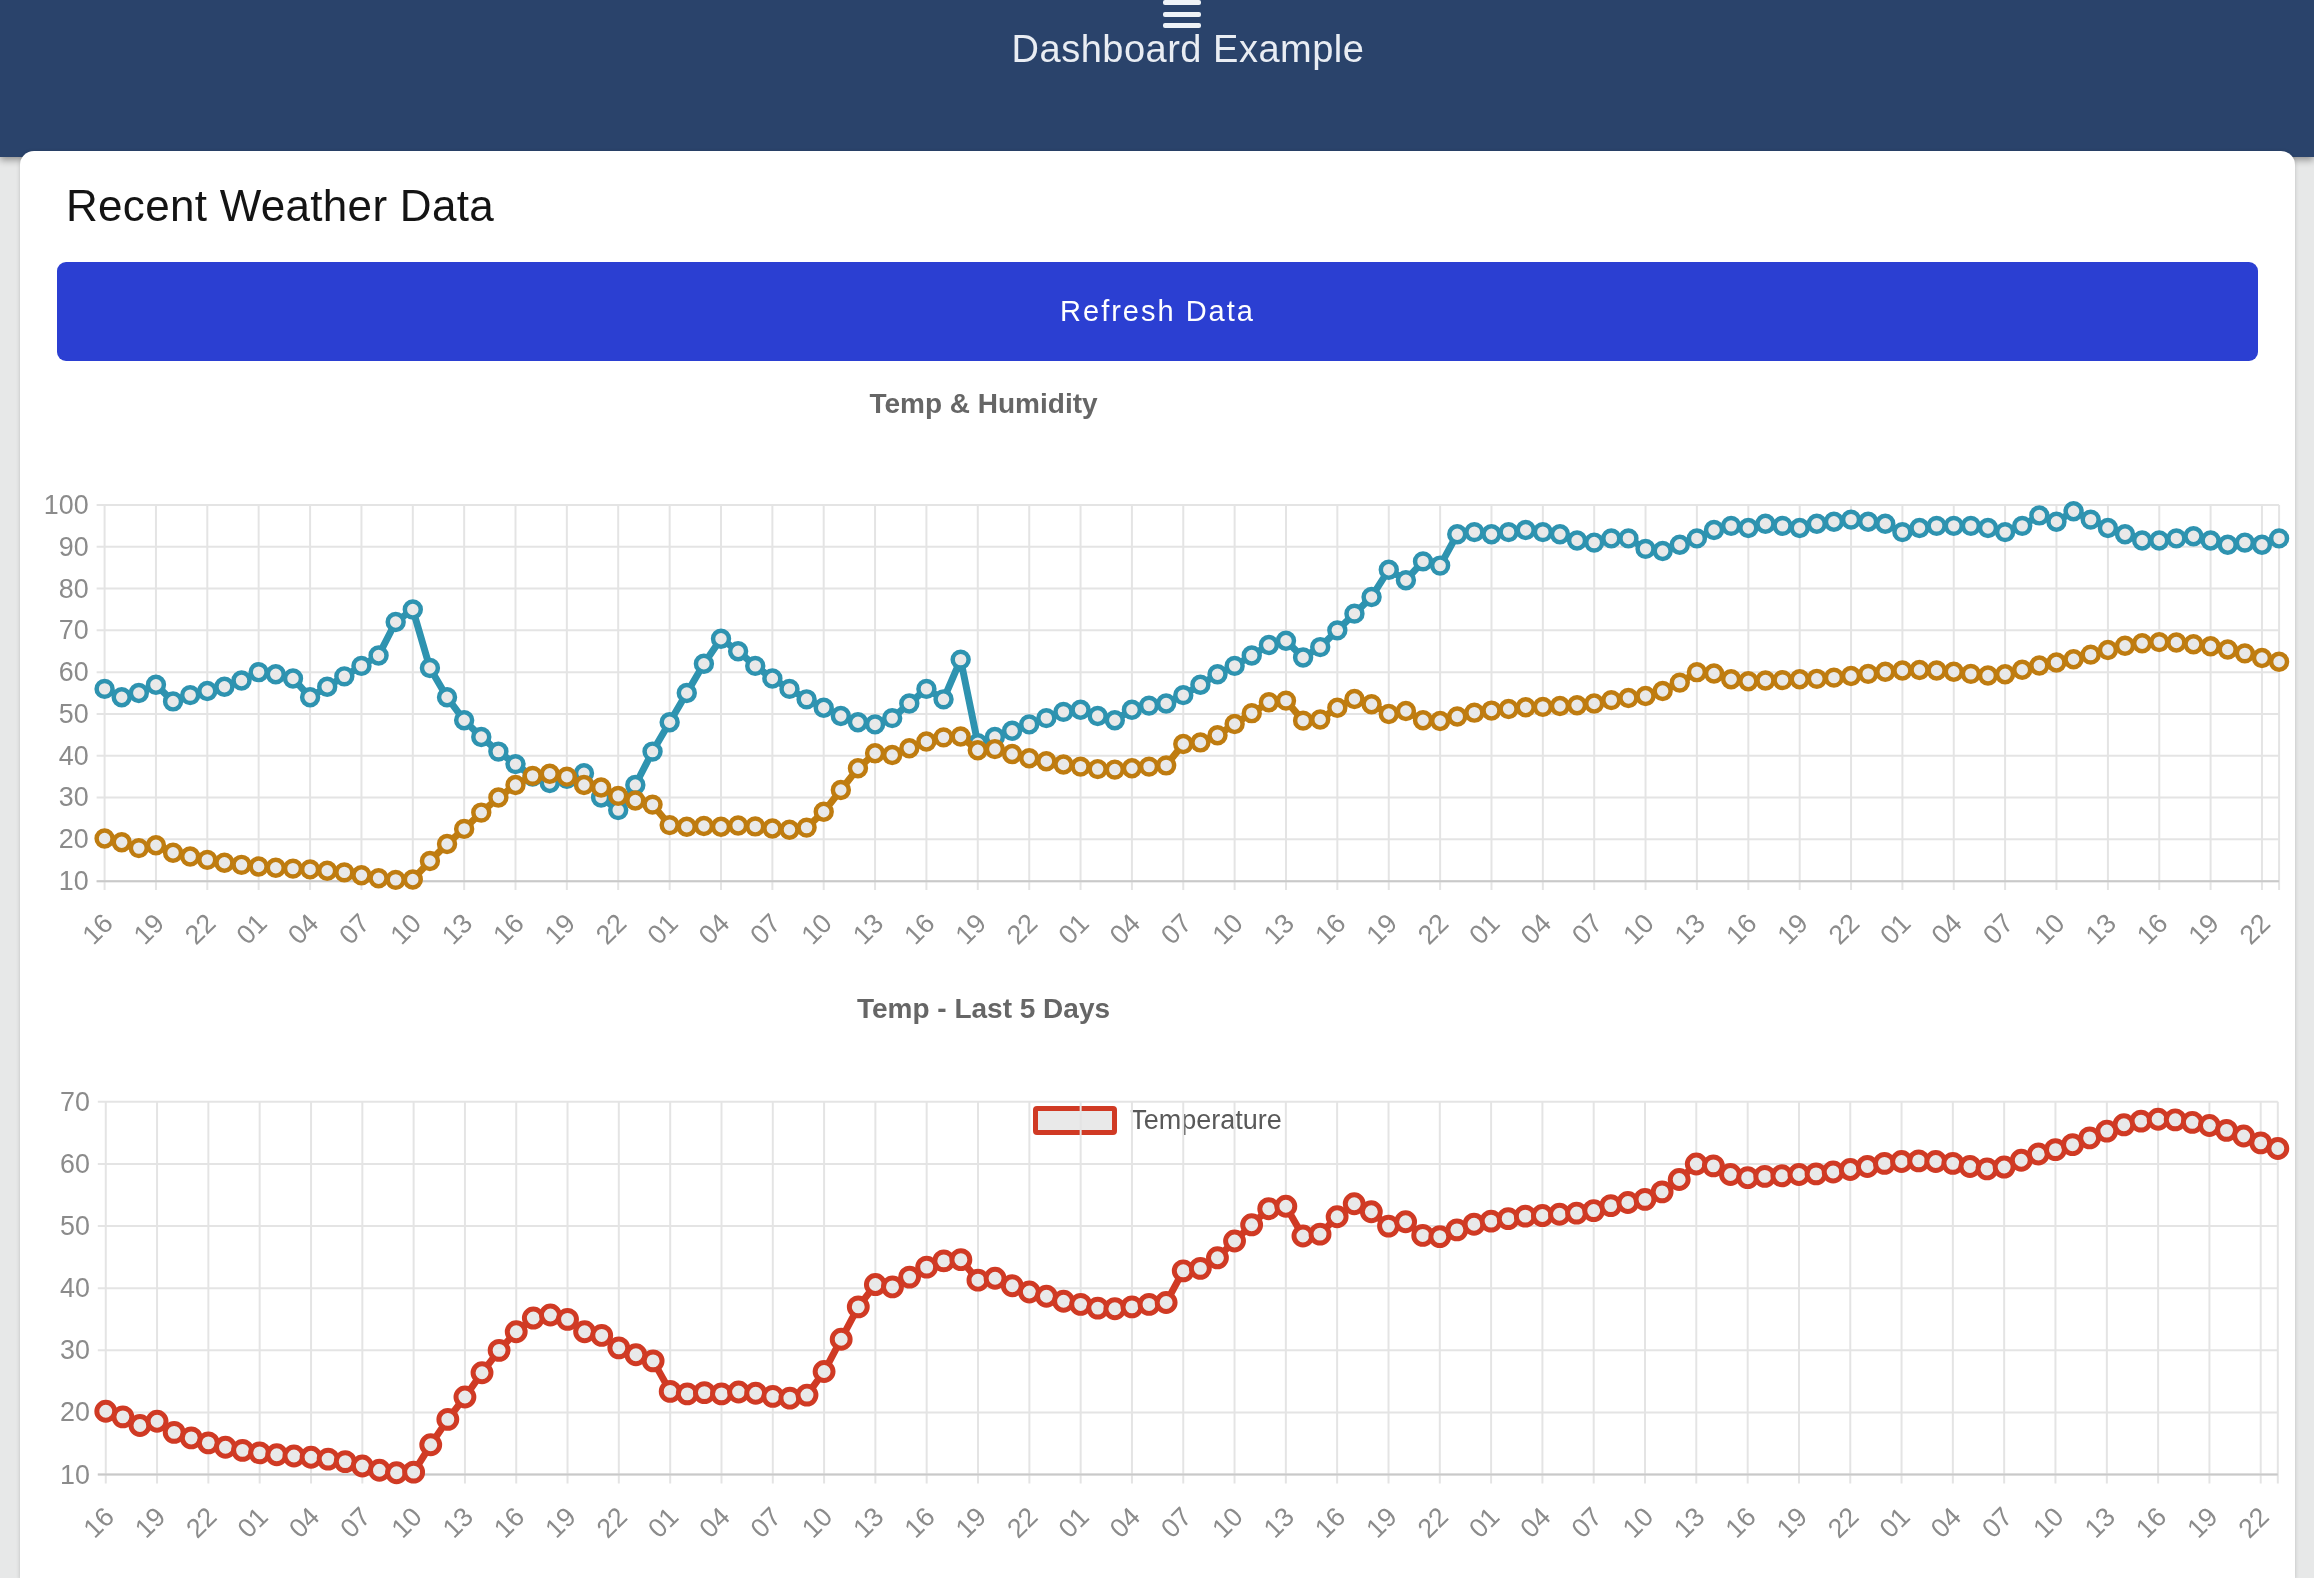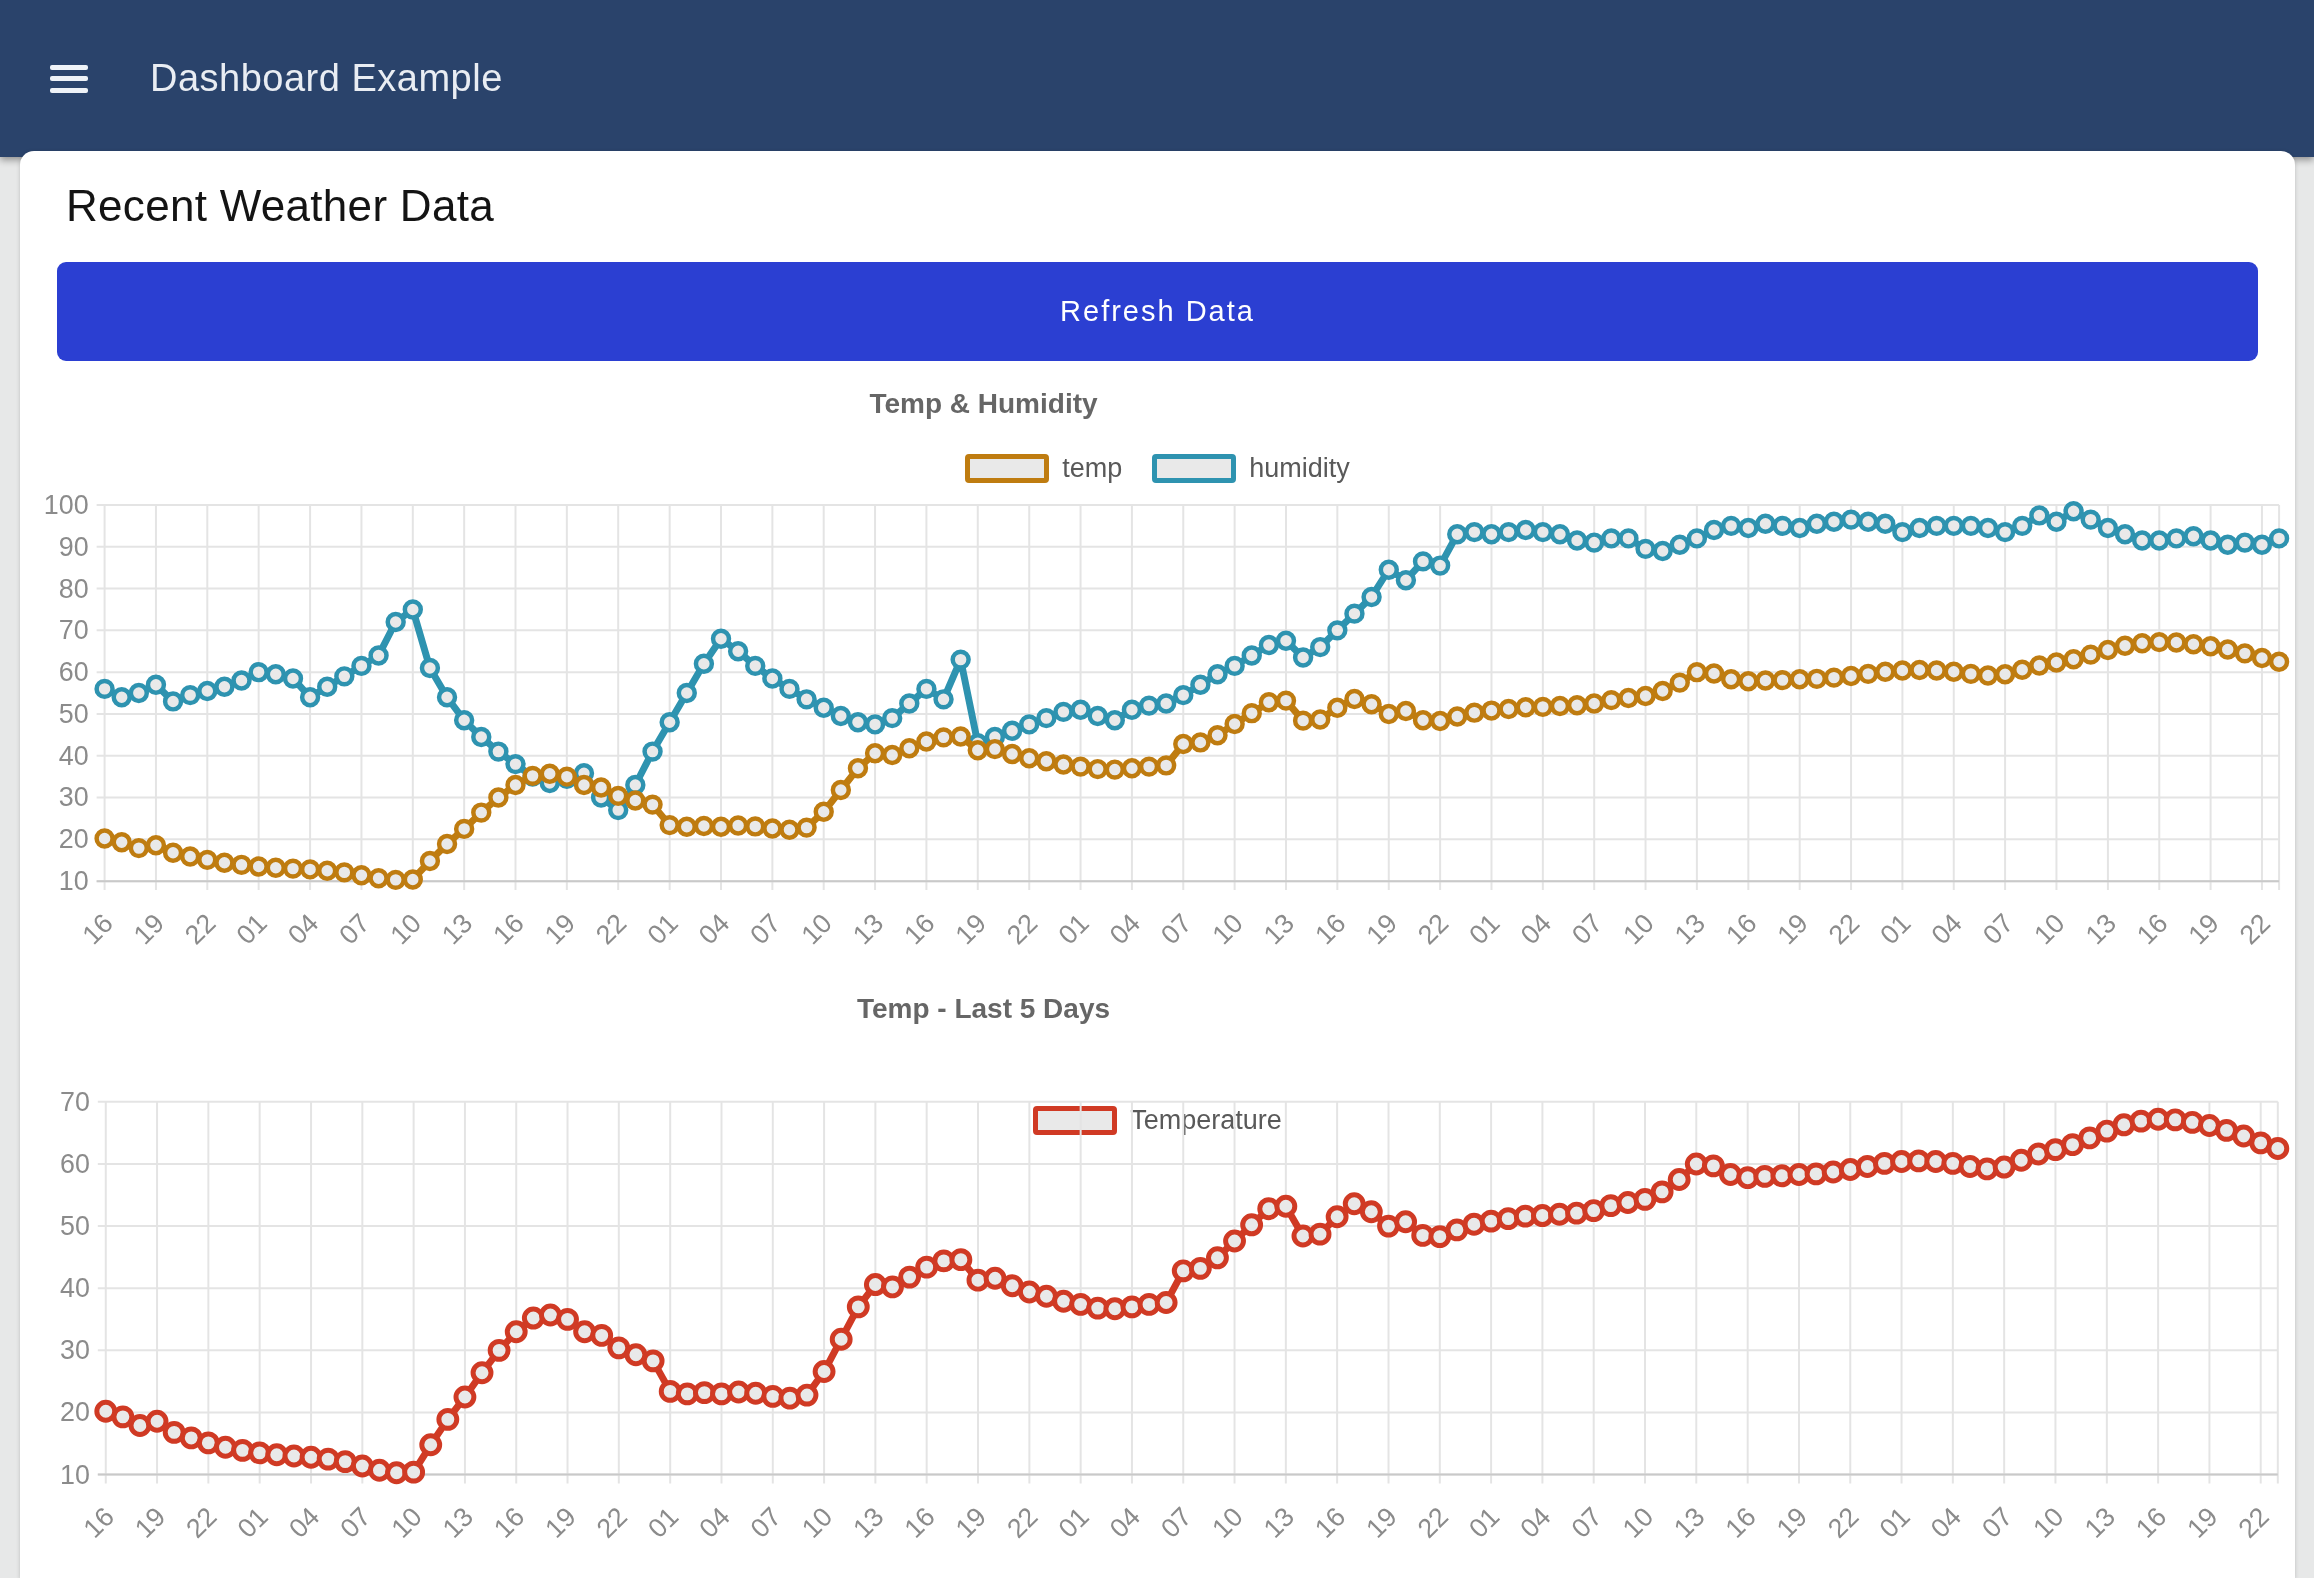--- a/index.html
+++ b/index.html
@@ -7,21 +7,21 @@
     width:2314px;height:1578px;overflow:hidden;
     background:#e7e8e8;
     font-family:"Liberation Sans","DejaVu Sans",sans-serif;
     position:relative;
   }
   
   .app-header{
     position:absolute;left:0;top:0;width:2314px;height:157px;
     background:#2a436b;
     box-shadow:0 3px 7px rgba(0,0,0,.38);
-    display:flex;align-items:center;
+    display:flex;align-items:center;flex-direction:column;
   }
   .menu-btn{width:38px;height:28px;margin-left:50px;display:flex;flex-direction:column;justify-content:space-between;cursor:pointer;}
   .menu-btn span{display:block;height:5px;border-radius:2px;background:#eef2f7;}
   .app-title{margin-left:62px;font-size:38px;color:#e9edf3;letter-spacing:0.5px;}
   
   .card{
     position:absolute;left:20px;top:151px;width:2275px;height:1427px;
     background:#ffffff;border-radius:14px 14px 0 0;
     box-shadow:0 1px 4px rgba(0,0,0,.18);
   }
@@ -60,30 +60,20 @@
   </div>
   <div class="app-title">Dashboard Example</div>
 </header>
 
 <main class="card">
   <h1 class="page-title">Recent Weather Data</h1>
 
   <button class="refresh-btn">Refresh Data</button>
 
   <div class="chart-title" style="top:237px;">Temp &amp; Humidity</div>
-  <div class="legend" style="top:302px;">
-    <span class="legend-item">
-      <span class="legend-swatch" id="sw-temp" style="border-color: rgb(191, 124, 16);"></span>
-      <span class="legend-label">temp</span>
-    </span>
-    <span class="legend-item">
-      <span class="legend-swatch" id="sw-humidity" style="border-color: rgb(46, 147, 176);"></span>
-      <span class="legend-label">humidity</span>
-    </span>
-  </div>
   <svg id="chart1" class="chart-svg" style="top:306px;" width="2275" height="498" viewBox="0 0 2286 500">
       <line x1="77" y1="48.0" x2="2270" y2="48.0" stroke="#e4e4e4" stroke-width="2"></line>
       <text class="tick" x="69" y="57" text-anchor="end">100</text>
       <line x1="77" y1="90.0" x2="2270" y2="90.0" stroke="#e4e4e4" stroke-width="2"></line>
       <text class="tick" x="69" y="99" text-anchor="end">90</text>
       <line x1="77" y1="132.0" x2="2270" y2="132.0" stroke="#e4e4e4" stroke-width="2"></line>
       <text class="tick" x="69" y="141" text-anchor="end">80</text>
       <line x1="77" y1="174.0" x2="2270" y2="174.0" stroke="#e4e4e4" stroke-width="2"></line>
       <text class="tick" x="69" y="183" text-anchor="end">70</text>
       <line x1="77" y1="216.0" x2="2270" y2="216.0" stroke="#e4e4e4" stroke-width="2"></line>

